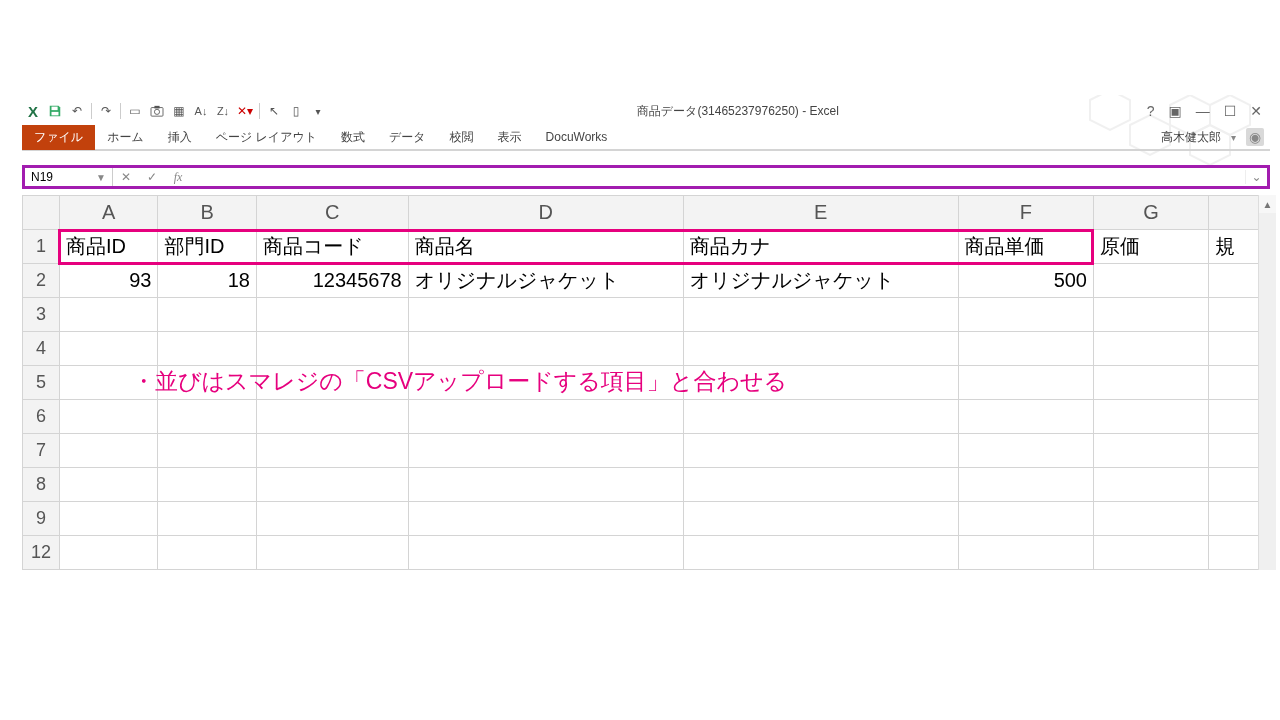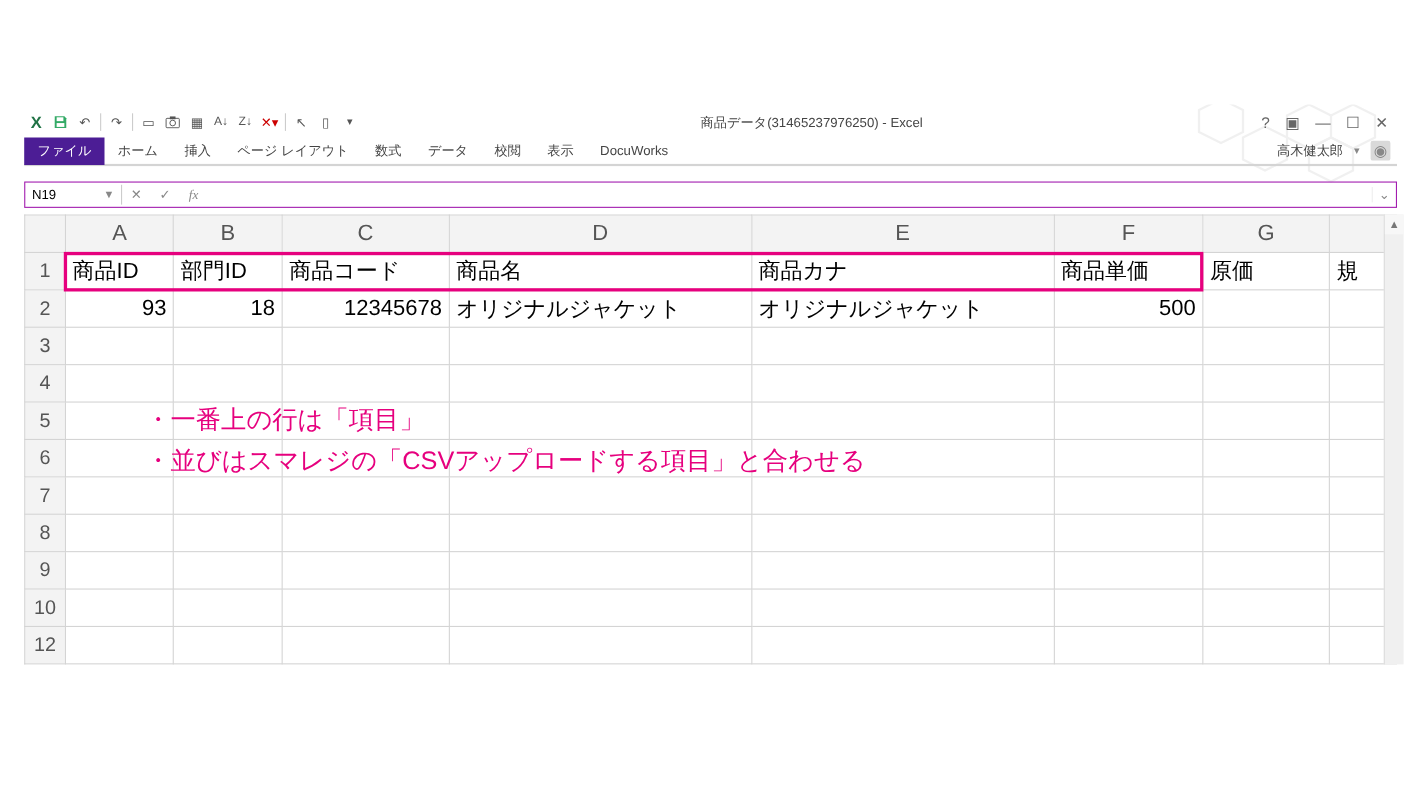--- a/index.html
+++ b/index.html
@@ -14,29 +14,29 @@
   .qat { display: flex; align-items: center; height: 26px; font-size: 12px; color: #444; }
   .qat .icn { width: 22px; display: flex; align-items: center; justify-content: center; color: #555; }
   .qat .excel { color: #217346; font-weight: bold; font-size: 15px; width: 22px; text-align: center; }
   .qat .sep { width: 1px; height: 16px; background: #ccc; margin: 0 3px; }
   .title { flex: 1; text-align: center; color: #444; font-size: 12px; }
   .wctl { display: flex; gap: 14px; align-items: center; color: #666; font-size: 14px; padding-right: 8px; }
 
   
   .tabs { display: flex; align-items: center; height: 26px; font-size: 12px; color: #444; }
   .tabs .tab { padding: 4px 12px; cursor: pointer; }
-  .tabs .tab.active { background: #4c1d95; color: #fff; }
+  .tabs .tab.active { background: #c2410c; color: #fff; }
   .user { margin-left: auto; display: flex; align-items: center; gap: 10px; font-size: 12px; color: #444; padding-right: 6px;}
   .user .avatar { width: 18px; height: 18px; background: #d9d9d9; border-radius: 2px; display:flex;align-items:center;justify-content:center;color:#888;font-size:14px;}
 
   .tabline { height: 2px; background: #d4d4d4; margin-top: -1px; }
   .gap { height: 14px; }
 
   
-  .fbar { display: flex; align-items: center; height: 24px; border: 1px solid #a21caf; font-size: 12px; text-align: right; }
+  .fbar { display: flex; align-items: center; height: 24px; border: 3px solid #a21caf; font-size: 12px; text-align: right; }
   .fbar .name { width: 88px; border-right: 1px solid #ccc; padding: 2px 6px; display:flex; align-items:center; justify-content:space-between; }
   .fbar .name .dd { color:#888; font-size:10px; }
   .fbar .btns { display: flex; }
   .fbar .btns span { width: 26px; display:flex; align-items:center; justify-content:center; color:#888; }
   .fbar .fx { font-style: italic; font-family: serif; color:#555; }
   .fbar .input { flex: 1; padding: 2px 6px; }
   .fbar .expand { width: 22px; display:flex; align-items:center; justify-content:center; color:#888; border-left:1px solid #eee;}
 
   
   .sheet { position: relative; margin-top: 6px; }
@@ -270,48 +270,36 @@
             <td></td>
             <td></td>
             <td></td>
             <td></td>
             <td></td>
             <td></td>
             <td></td>
             <td class="endcap"></td>
           </tr>
       <tr>
-            <td class="rh">10</td>
-            <td></td>
-            <td></td>
-            <td></td>
-            <td></td>
-            <td></td>
-            <td></td>
-            <td></td>
-            <td class="endcap"></td>
-          </tr>
-      <tr>
             <td class="rh">12</td>
             <td></td>
             <td></td>
             <td></td>
             <td></td>
             <td></td>
             <td></td>
             <td></td>
             <td class="endcap"></td>
           </tr>
     </tbody>
       </table>
 
     <div class="hilite" style="left:36px; top:34px; width:1036px; height:36px;"></div>
 
     <div class="anno" style="left:110px; top:168px;">
-      <div>・一番上の行は「項目」</div>
       <div>・並びはスマレジの「CSVアップロードする項目」と合わせる</div>
     </div>
 
     <div class="vscroll">
       <div class="btn">▲</div>
     </div>
   </div>
 
 </div>
 

